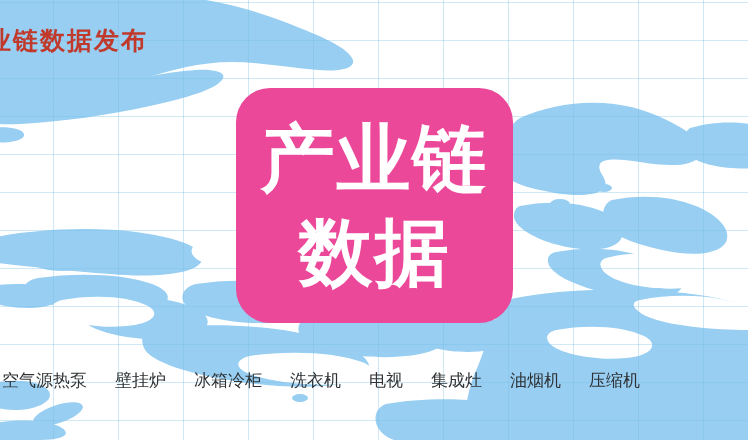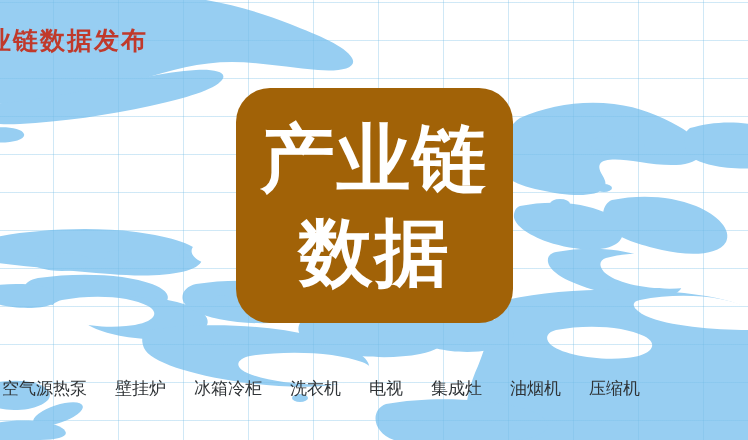--- a/index.html
+++ b/index.html
@@ -55,21 +55,21 @@
     line-height: 1;
   }
 
   
   .hero-card {
     position: absolute;
     left: 236px;
     top: 88px;
     width: 277px;
     height: 235px;
-    background: #a16207;
+    background: #ec4899;
     border-radius: 34px;
     box-sizing: border-box;
     display: flex;
     flex-direction: column;
     align-items: center;
     justify-content: center;
     gap: 4px;
   }
   .hero-line {
     color: #ffffff;
@@ -86,21 +86,20 @@
     position: absolute;
     left: 0;
     top: 366px;
     width: 748px;
     height: 30px;
     display: flex;
     align-items: center;
     justify-content: flex-start;
     white-space: nowrap;
     overflow: hidden;
-    margin-top: 8px;
   }
   .cat-item {
     font-size: 17px;
     font-weight: 500;
     color: #2f3336;
     padding: 0 14px;
     line-height: 30px;
     cursor: pointer;
     flex: 0 0 auto;
   }

